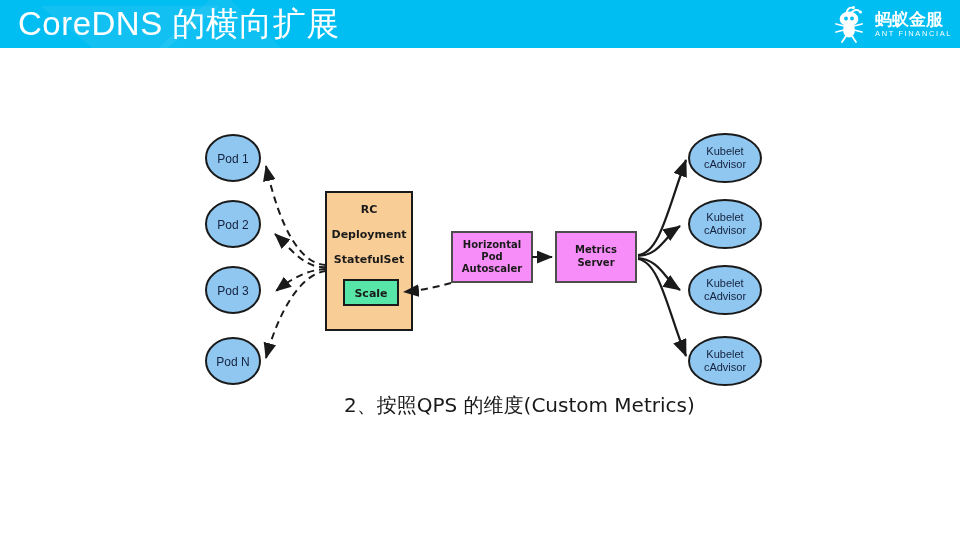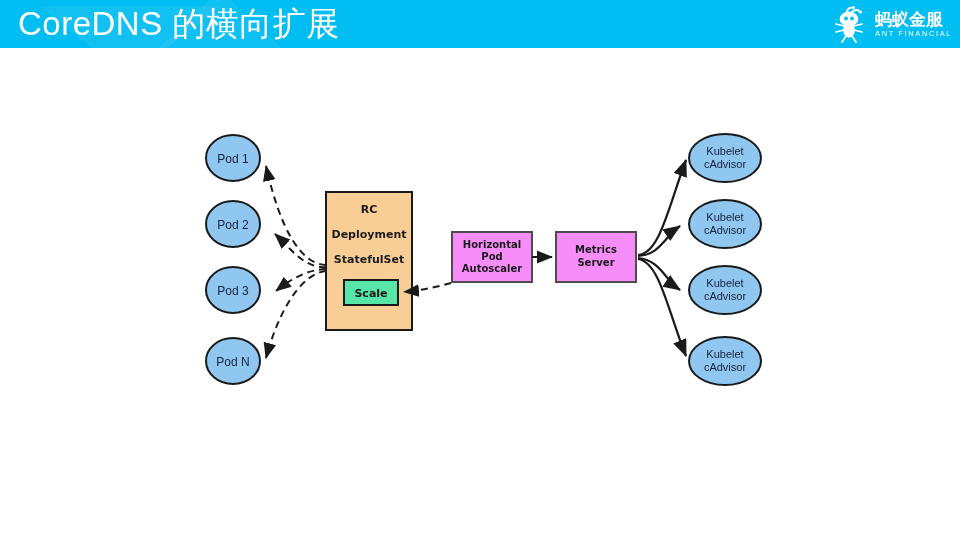--- a/index.html
+++ b/index.html
@@ -242,13 +242,14 @@
     </g>
     <g>
       <ellipse cx="725" cy="313" rx="36" ry="24" fill="#90c7f0" stroke="#1a1a1a" stroke-width="2"></ellipse>
       <text x="725" y="310" text-anchor="middle" font-family="'Liberation Sans',sans-serif" font-size="11" fill="#14213d">Kubelet</text>
       <text x="725" y="323" text-anchor="middle" font-family="'Liberation Sans',sans-serif" font-size="11" fill="#14213d">cAdvisor</text>
     </g>
   </g>
 </svg>
 
 <div id="bullet-list">
+  <div class="bullet-line">2、按照QPS 的维度(Custom Metrics)</div>
 </div>
 
 </body></html>

